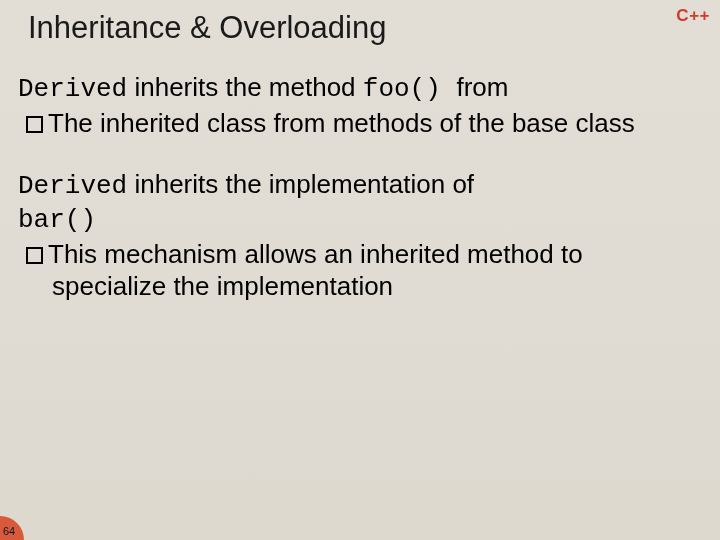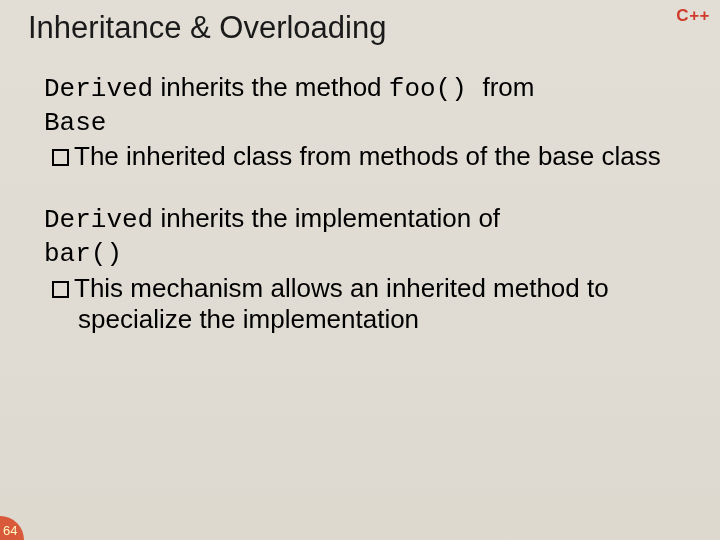--- a/index.html
+++ b/index.html
@@ -31,21 +31,21 @@
     position: absolute;
     top: 10px;
     left: 28px;
     font-size: 31px;
     font-weight: 400;
     color: #1a1a1a;
   }
   .body {
     position: absolute;
     top: 72px;
-    left: 44px;
+    left: 18px;
     right: 30px;
     font-size: 26px;
     line-height: 1.22;
   }
   .para {
     margin-bottom: 30px;
   }
   .mono {
     font-family: "Courier New", Courier, monospace;
   }
@@ -64,42 +64,41 @@
     box-sizing: border-box;
   }
   .pagenum {
     position: absolute;
     left: 0;
     bottom: 0;
     width: 24px;
     height: 24px;
     background: #d85a3a;
     border-top-right-radius: 24px;
-    color: #fef9c3;
-    font-size: 13px;
+    color: #0f172a;
+    font-size: 11px;
     line-height: 30px;
     text-indent: 3px;
     font-family: Arial, sans-serif;
   }
 </style>
 </head>
 <body>
 
 <div class="slide">
 
   <div class="badge">C++</div>
 
   <div class="title">Inheritance &amp; Overloading</div>
 
   <div class="body">
 
     <div class="para">
       <div>
         <span class="mono">Derived</span><span> inherits the method </span><span class="mono"> foo() </span><span> from </span><br>
-        <span class="mono">Base</span>
       </div>
       <div class="sub">
         <span class="box"></span><span>The inherited class from methods of the base class</span>
       </div>
     </div>
 
     <div class="para">
       <div>
         <span class="mono">Derived</span><span> inherits the implementation of </span><br>
         <span class="mono">bar()</span>

